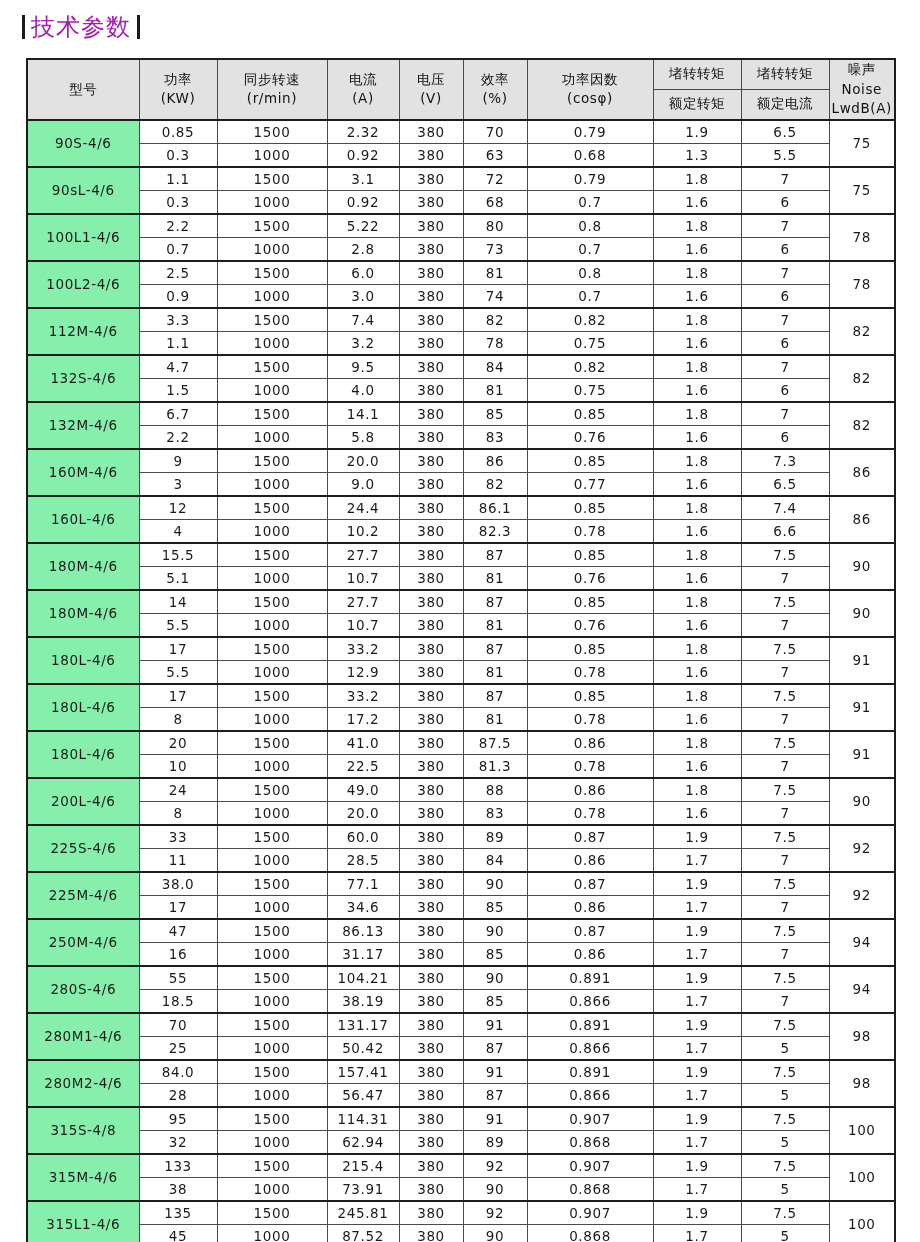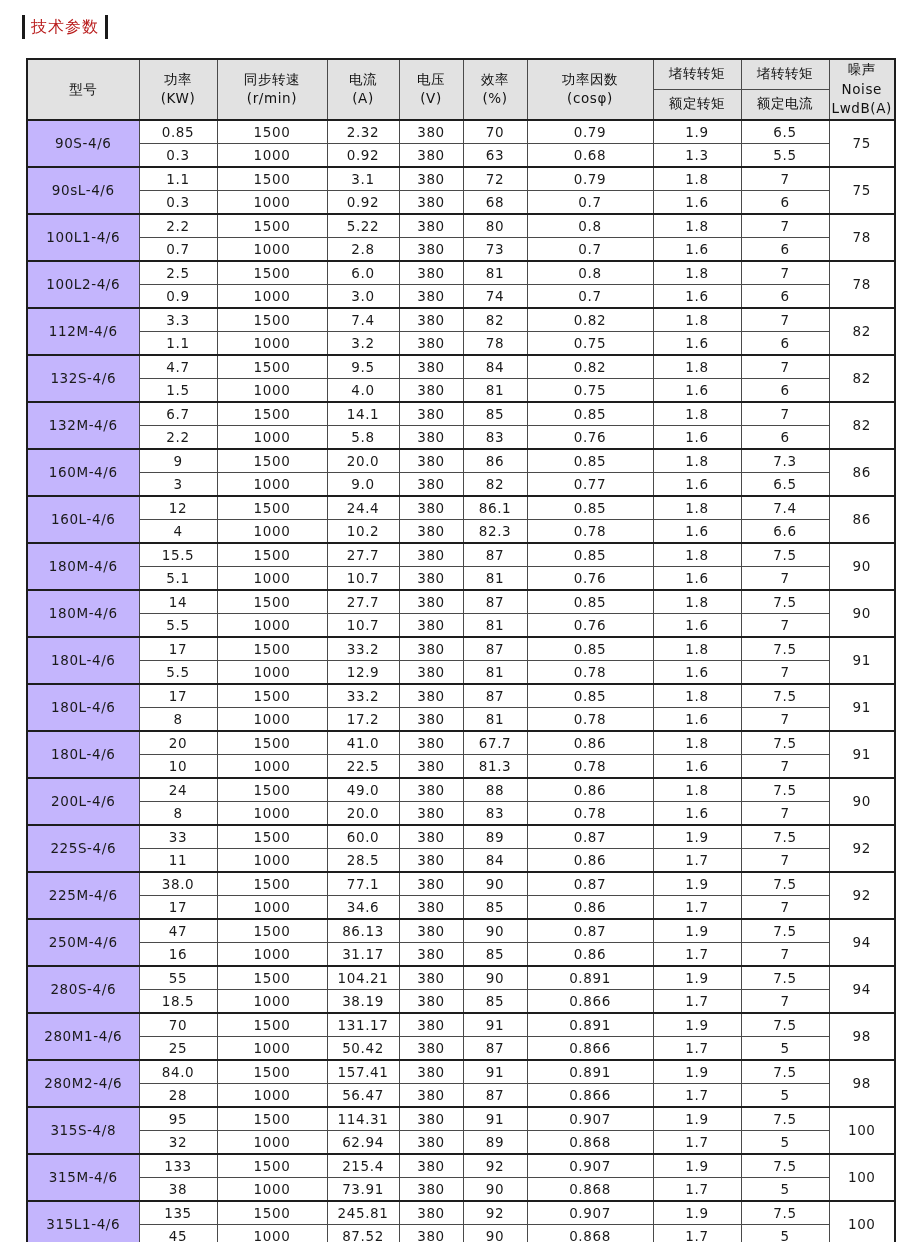--- a/index.html
+++ b/index.html
@@ -29,25 +29,25 @@
     align-items: center;
     gap: 6px;
   }
   .title-bar {
     display: inline-block;
     width: 3px;
     height: 24px;
     background: #1a1a1a;
   }
   .title-text {
-    font-size: 16px;
+    font-size: 24px;
     line-height: 26px;
     font-weight: 400;
     letter-spacing: 1px;
-    color: #b91c1c;
+    color: #a21caf;
     font-family: "DejaVu Sans", "Liberation Sans", sans-serif;
   }
 
   
   .table-area {
     position: absolute;
     left: 26px;
     top: 58px;
     width: 868px;
   }
@@ -80,21 +80,21 @@
   }
   thead th .hl {
     display: block;
   }
   
   tr.grp-top > td,
   tr.grp-top > th {
     border-top: 2px solid #1d1d1d;
   }
   td.model {
-    background: #c4b5fd;
+    background: #86efac;
     font-size: 14px;
     letter-spacing: 0.5px;
     border-left: 2px solid #1d1d1d;
   }
   td.noise {
     border-right: 2px solid #1d1d1d;
   }
   td.val {
     height: 22px;
     background: #ffffff;
@@ -461,21 +461,21 @@
             <td class="val">0.78</td>
             <td class="val">1.6</td>
             <td class="val">7</td>
           </tr>
           <tr class="grp-top">
             <td class="model" rowspan="2">180L-4/6</td>
             <td class="val">20</td>
             <td class="val">1500</td>
             <td class="val">41.0</td>
             <td class="val">380</td>
-            <td class="val">67.7</td>
+            <td class="val">87.5</td>
             <td class="val">0.86</td>
             <td class="val">1.8</td>
             <td class="val">7.5</td>
             <td class="val noise" rowspan="2">91</td>
           </tr>
           <tr>
             <td class="val">10</td>
             <td class="val">1000</td>
             <td class="val">22.5</td>
             <td class="val">380</td>

